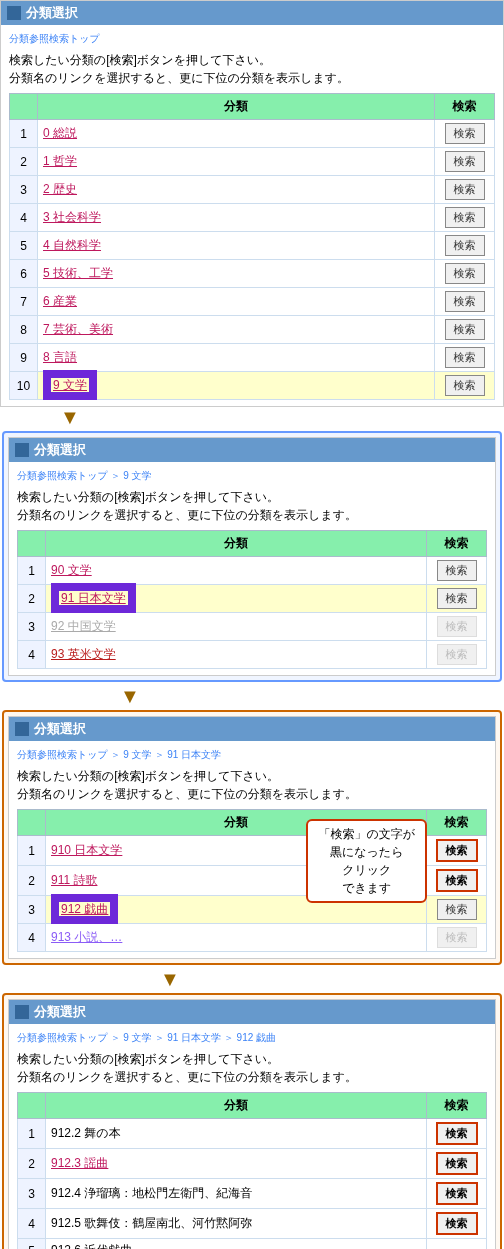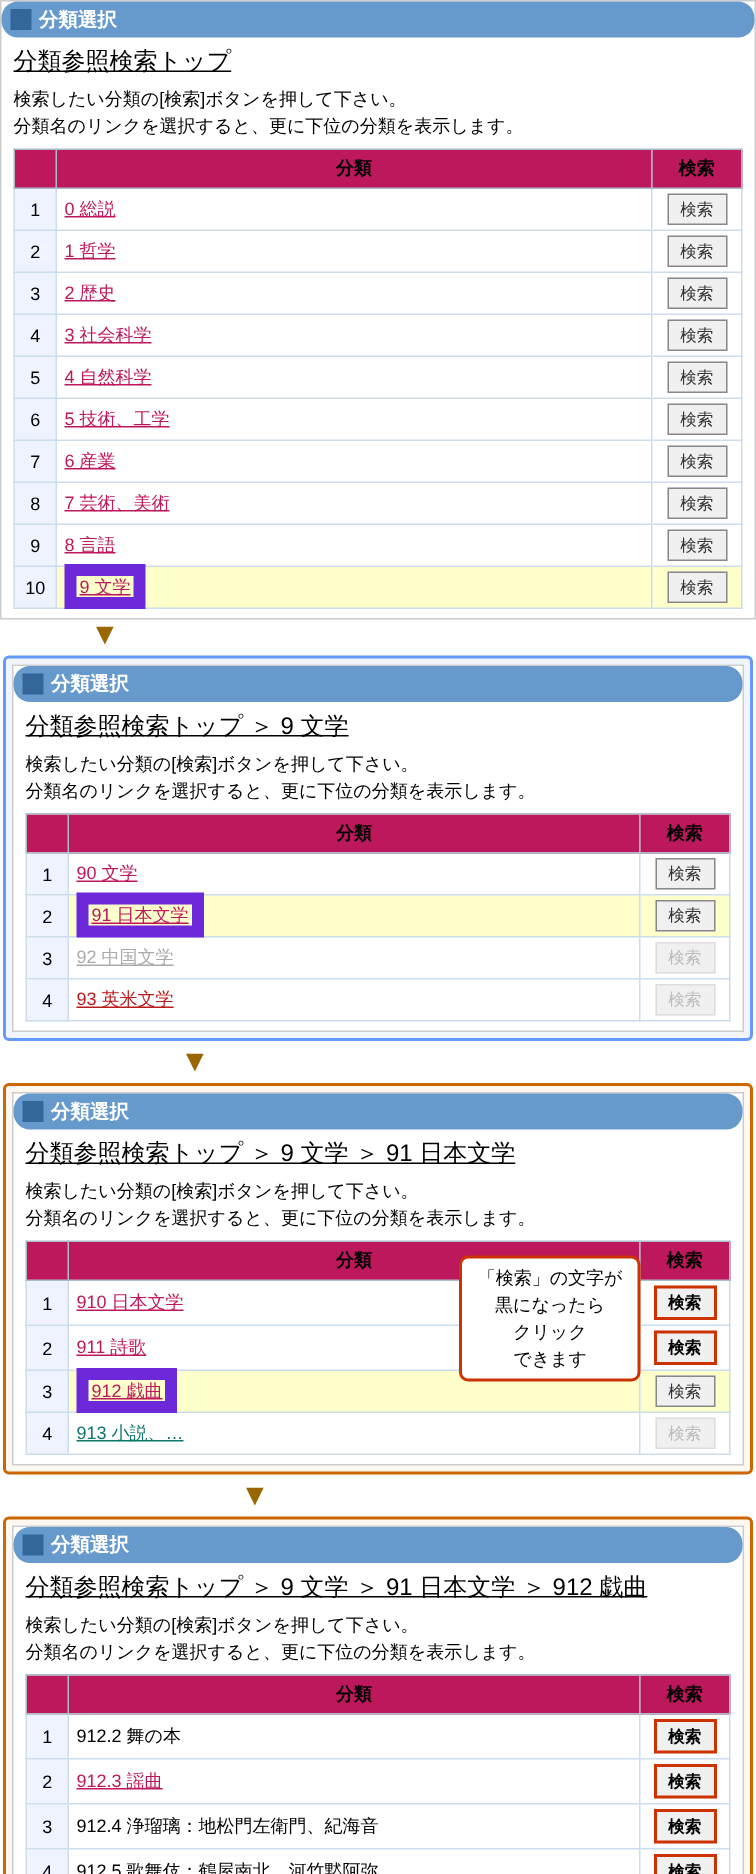--- a/index.html
+++ b/index.html
@@ -1,29 +1,29 @@
 <!DOCTYPE html>
 <html><head>
   <meta charset="utf-8">
   <style>
     * { box-sizing: border-box; margin: 0; padding: 0; }
     body { font-family: 'MS PGothic', 'Hiragino Kaku Gothic ProN', sans-serif; font-size: 12px; background: #fff; width: 504px; }
 
     .panel { background: #fff; border: 1px solid #ccc; margin: 0; }
-    .panel-title { background: #6699cc; color: #fff; font-weight: bold; padding: 3px 6px; font-size: 13px; display: flex; align-items: center; gap: 5px; border-radius: 11px; }
+    .panel-title { background: #6699cc; color: #fff; font-weight: bold; padding: 3px 6px; font-size: 13px; display: flex; align-items: center; gap: 5px; }
     .panel-title-bar { width: 14px; height: 14px; background: #336699; display: inline-block; }
 
     .panel-body { padding: 6px 8px; }
 
-    .breadcrumb-link { color: #000000; font-size: 16px; text-decoration: underline; cursor: pointer; }
+    .breadcrumb-link { color: #3b82f6; font-size: 10px; cursor: pointer; }
 
     .description { margin: 5px 0; font-size: 12px; line-height: 1.5; }
 
     table.main-table { width: 100%; border-collapse: collapse; margin-top: 6px; }
-    table.main-table th { background: #be185d; text-align: center; padding: 4px; border: 1px solid #aabbcc; font-size: 12px; }
+    table.main-table th { background: #86efac; text-align: center; padding: 4px; border: 1px solid #aabbcc; font-size: 12px; }
     table.main-table td { border: 1px solid #ccddee; padding: 3px 5px; font-size: 12px; vertical-align: middle; }
     table.main-table tr.highlighted { background: #ffffcc; }
     table.main-table td.row-num { text-align: center; width: 28px; background: #eef3ff; }
     table.main-table td.cat-name { }
     table.main-table td.search-cell { text-align: center; width: 60px; }
 
     .search-btn { border: 1px solid #888; background: #f0f0f0; padding: 2px 8px; font-size: 11px; cursor: pointer; color: #333; }
     .search-btn.active { border: 2px solid #cc3300; color: #000; font-weight: bold; }
 
     a.cat-link { color: #be185d; text-decoration: underline; cursor: pointer; }
@@ -218,21 +218,21 @@
                 <td class="cat-name"><a class="cat-link">911 詩歌</a></td>
                 <td class="search-cell"><button class="search-btn active">検索</button></td>
               </tr>
               <tr class="highlighted">
                 <td class="row-num">3</td>
                 <td class="cat-name"><a class="cat-link selected">912 戯曲</a></td>
                 <td class="search-cell"><button class="search-btn">検索</button></td>
               </tr>
               <tr>
                 <td class="row-num">4</td>
-                <td class="cat-name grayed"><a class="cat-link" style="color: #0f766e;">913 小説、…</a></td>
+                <td class="cat-name grayed"><a class="cat-link" style="color: #8b5cf6;">913 小説、…</a></td>
                 <td class="search-cell"><button class="search-btn inactive" style="color: rgb(187, 187, 187);">検索</button></td>
               </tr>
             </tbody>
         </table>
       </div>
     </div>
   </div>
 </div>
 
 <div class="arrow-connector" style="padding-left:160px;">▼</div>

